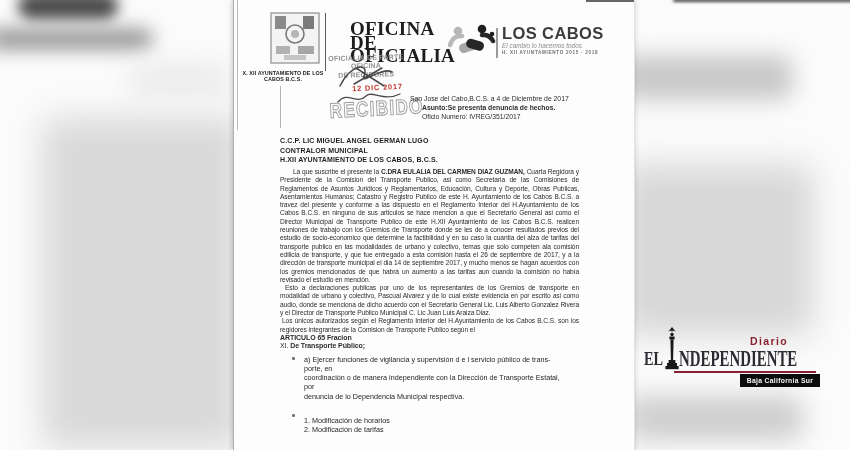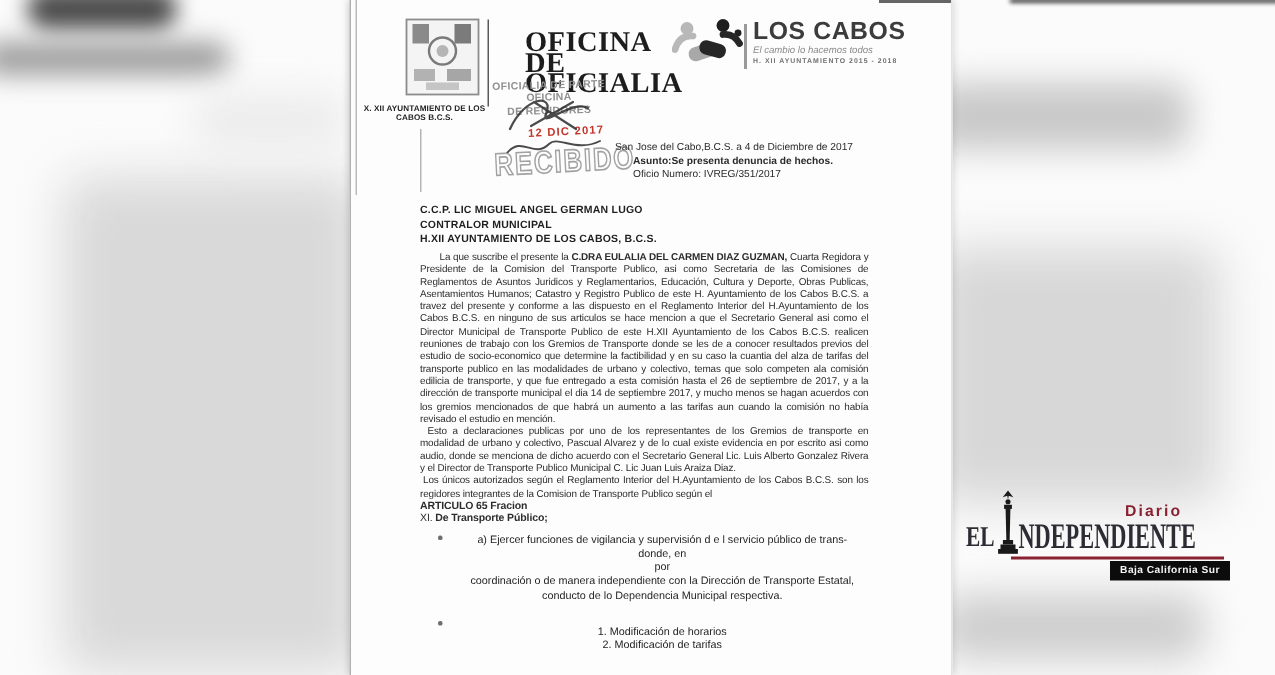--- a/index.html
+++ b/index.html
@@ -39,21 +39,21 @@
   .stamp-block{left:86px;top:54px;width:92px;text-align:center;color:#909090;font-weight:bold;
                font-size:7px;line-height:8.4px;transform:rotate(-1.5deg);letter-spacing:.2px;}
   .stamp-date{left:118px;top:83px;color:#c2362b;font-weight:bold;font-size:7.5px;
               letter-spacing:.8px;transform:rotate(-3deg);}
   .scribble{left:96px;top:62px;}
   .recibido{left:95px;top:99px;font-size:21px;font-weight:bold;letter-spacing:1.5px;
             color:transparent;-webkit-text-stroke:1.1px #a2a2a2;
             transform:rotate(-3deg) scaleX(.82);transform-origin:left top;white-space:nowrap;}
 
   
-  .lc-logo{left:214px;top:12px;width:170px;height:38px;}
+  .lc-logo{left:214px;top:24px;width:170px;height:38px;}
   .lc-icon{position:absolute;left:0;top:0;}
   .lc-bar{position:absolute;left:48px;top:4px;width:2px;height:30px;background:#9a9a9a;}
   .lc-text{position:absolute;left:54px;top:1px;width:116px;}
   .lc-name{font-weight:bold;font-size:16.5px;line-height:17px;color:#3c3c3c;letter-spacing:.4px;white-space:nowrap;}
   .lc-tag{font-style:italic;font-size:6.4px;color:#8a8a8a;line-height:7.5px;white-space:nowrap;}
   .lc-sub{font-weight:bold;font-size:4.6px;color:#6f6f6f;letter-spacing:.7px;line-height:6px;white-space:nowrap;}
 
   
   .dateline{left:176px;top:94px;font-size:6.8px;line-height:9.2px;color:#2b2b2b;white-space:nowrap;}
   .dateline .ind{padding-left:12px;}
@@ -67,21 +67,21 @@
   .letter{left:46px;top:168px;width:299px;font-size:6.6px;line-height:8.3px;
           letter-spacing:-.08px;text-align:justify;color:#2c2c2c;}
   .letter p{margin:0;}
   .p1{text-indent:13px;}
   .p2{text-indent:5px;}
   .p3{text-indent:2px;}
   .bold{font-weight:bold;}
   .articulo{font-weight:bold;font-size:7px;}
   .fraccion{font-size:7px;}
   .item-block{margin-left:24px;font-size:7.2px;line-height:9.3px;letter-spacing:0;
-              text-align:center;color:#252525;}
+              text-align:left;color:#252525;}
   .item-block div{white-space:nowrap;}
   .item-a{margin-top:4px;}
   .item-b{margin-top:15px;}
   .bullet{width:2.5px;height:2.5px;background:#6f6f6f;border-radius:50%;}
   .bullet-a{left:58px;top:357px;}
   .bullet-b{left:58px;top:414px;}
 
   
   .ind-logo{left:5px;top:324px;width:184px;height:62px;}
   .ind-diario{position:absolute;left:112px;top:11px;font-weight:bold;font-size:10.5px;
@@ -199,24 +199,24 @@
       </div>
 
     <div class="abs letter">
       <p class="p1"><span>La que suscribe el presente la </span><span class="bold">C.DRA EULALIA DEL CARMEN DIAZ GUZMAN,</span><span> Cuarta Regidora y Presidente de la Comision del Transporte Publico, asi como Secretaria de las Comisiones de Reglamentos de Asuntos Juridicos y Reglamentarios, Educación, Cultura y Deporte, Obras Publicas, Asentamientos Humanos; Catastro y Registro Publico de este H. Ayuntamiento de los Cabos B.C.S. a travez del presente y conforme a las dispuesto en el Reglamento Interior del H.Ayuntamiento de los Cabos B.C.S. en ninguno de sus articulos se hace mencion a que el Secretario General asi como el Director Municipal de Transporte Publico de este H.XII Ayuntamiento de los Cabos B.C.S.  realicen  reuniones de trabajo con los Gremios de Transporte donde se les de a conocer resultados previos del estudio de socio-economico que determine la factibilidad y en su caso la cuantia del alza de tarifas del transporte publico en las modalidades de urbano y colectivo, temas que solo competen ala comisión edilicia de transporte, y que fue entregado a esta comisión hasta el 26 de septiembre de 2017, y a la dirección de transporte municipal el dia 14 de septiembre 2017, y mucho menos se hagan acuerdos con los gremios mencionados de que habrá un aumento a las tarifas aun cuando la comisión no había revisado el estudio en mención.</span></p>
       <p class="p2">Esto a declaraciones publicas por uno de los representantes de los Gremios de transporte en modalidad de urbano y colectivo, Pascual Alvarez y de lo cual existe evidencia en por escrito asi como audio, donde se menciona de dicho acuerdo con el Secretario General Lic. Luis Alberto Gonzalez Rivera y el Director de Transporte Publico Municipal C. Lic Juan Luis Araiza Diaz.</p>
       <p class="p3">Los únicos autorizados según el Reglamento Interior del H.Ayuntamiento de los Cabos B.C.S. son los regidores integrantes de la Comision de Transporte Publico según  el</p>
       <div class="articulo">ARTICULO 65  Fracion</div>
       <div class="fraccion"><span>XI. </span><span class="bold">De Transporte Público;</span></div>
       <div class="item-block item-a">
           <div>a)  Ejercer funciones de vigilancia y supervisión d e l servicio público de trans-</div>
-          <div>donde, en</div>
+          <div>porte, en</div>
+          <div>coordinación o de manera independiente con la Dirección de Transporte Estatal,</div>
           <div>por</div>
-          <div>coordinación o de manera independiente con la Dirección de Transporte Estatal,</div>
-          <div>conducto de lo Dependencia Municipal respectiva.</div>
+          <div>denuncia de lo Dependencia Municipal respectiva.</div>
         </div>
       <div class="item-block item-b">
           <div>1. Modificación de horarios</div>
           <div>2. Modificación de tarifas</div>
         </div>
     </div>
 
     <div class="abs bullet bullet-a"></div>
     <div class="abs bullet bullet-b"></div>
   </div>

